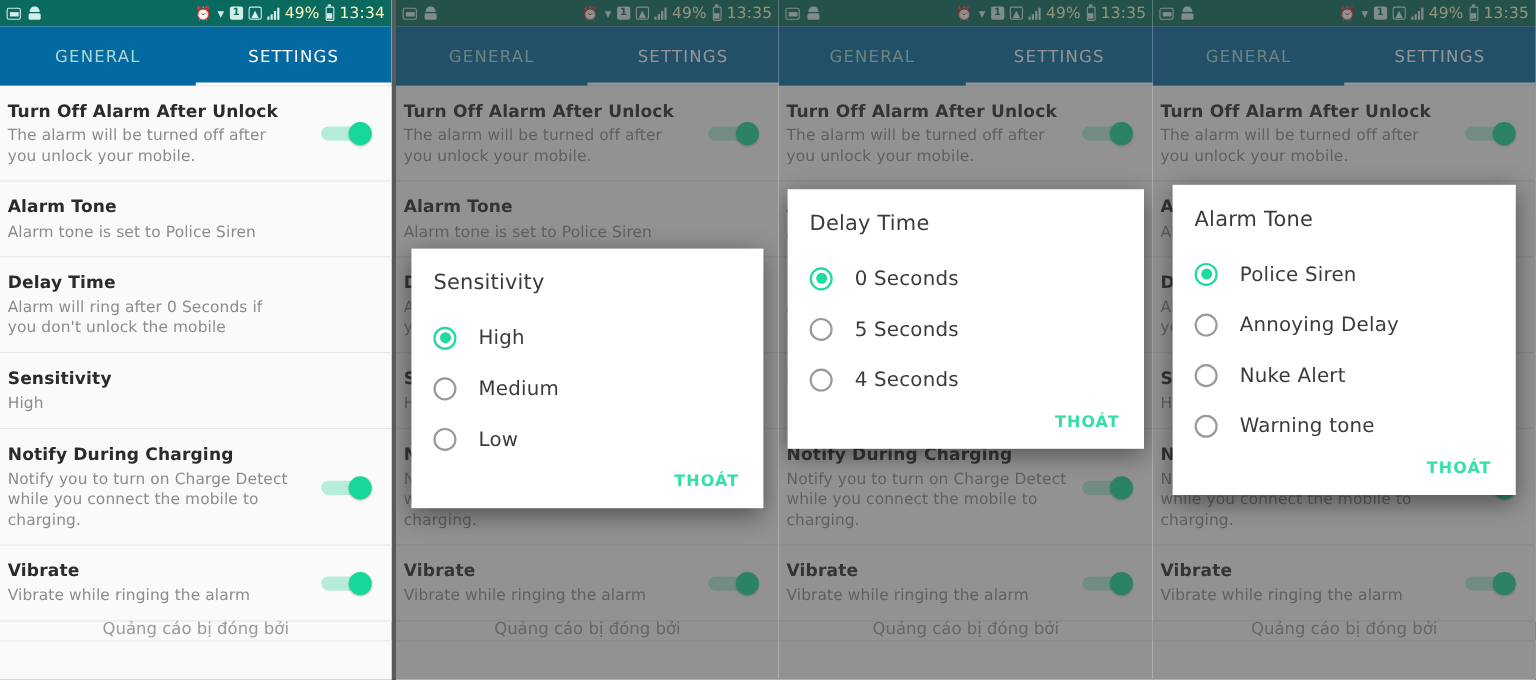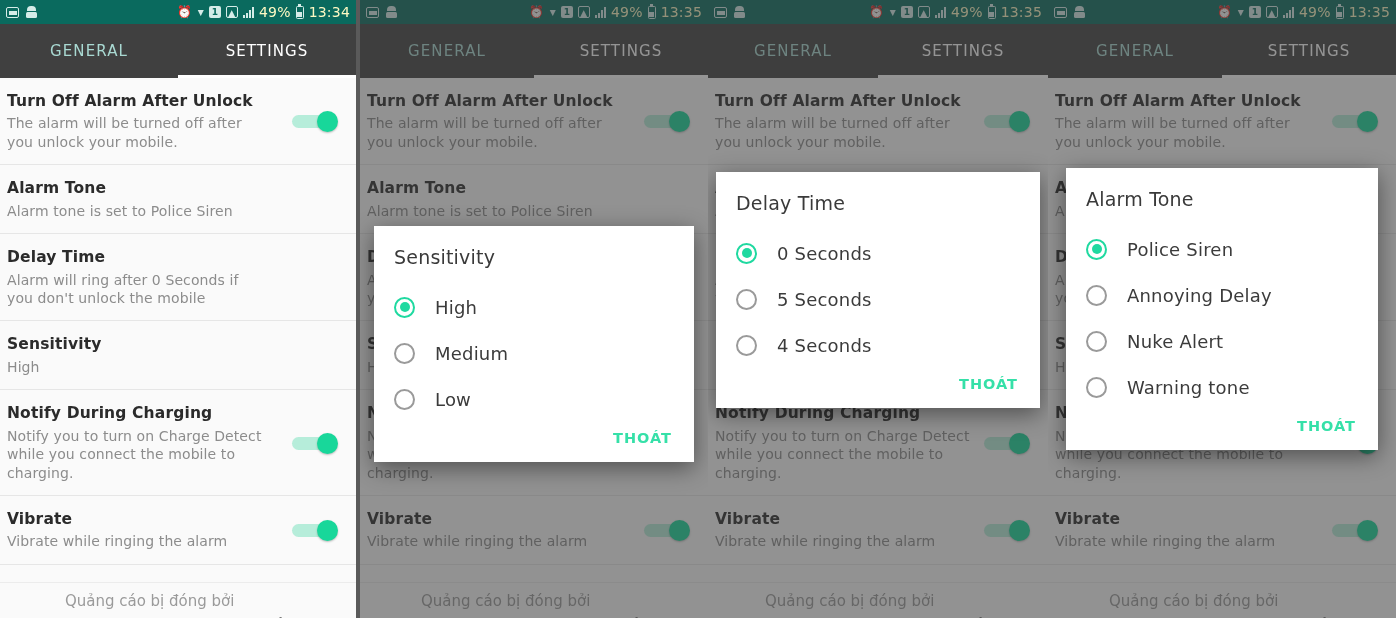--- a/index.html
+++ b/index.html
@@ -75,21 +75,21 @@
     content:""; position:absolute; top:-3px; left:1.5px; width:3px; height:2px; background:#d5ece8;
   }
   .sb-batt::after{
     content:""; position:absolute; left:.8px; right:.8px; bottom:.8px; height:5px; background:#d5ece8;
   }
   .sb-text { font-size: 14px; color:#fef9c3; font-family:"DejaVu Sans", sans-serif; }
 
   
   .tabbar {
     height: 54px;
-    background: #404040;
+    background: #0369a1;
     display: flex;
     position: relative;
   }
   .tab {
     flex: 1;
     display: flex; align-items: center; justify-content: center;
     color: #a9d9d2;
     font-size: 15px;
     letter-spacing: 1.1px;
     font-family: "DejaVu Sans", sans-serif;
@@ -129,20 +129,21 @@
     background:#18d79a; box-shadow: 0 1px 2px rgba(0,0,0,.25);
   }
 
   
   .ad {
     position:absolute; left:0; right:0; bottom:0; height:36px;
     background:#fafafa;
     display:flex; align-items:center; justify-content:center;
     color:#9a9a9a; font-size:15px;
     border-top: 1px solid #ececec;
+    flex-direction: column;
   }
   .ad b { color:#7a7a7a; font-weight:600; margin-left:5px; font-family:"Liberation Sans", sans-serif;margin-top:43px;}
 
   
   .scrim {
     position:absolute; inset:0; background: rgba(60,60,60,.55); z-index: 5;
   }
 
   
   .dialog {

